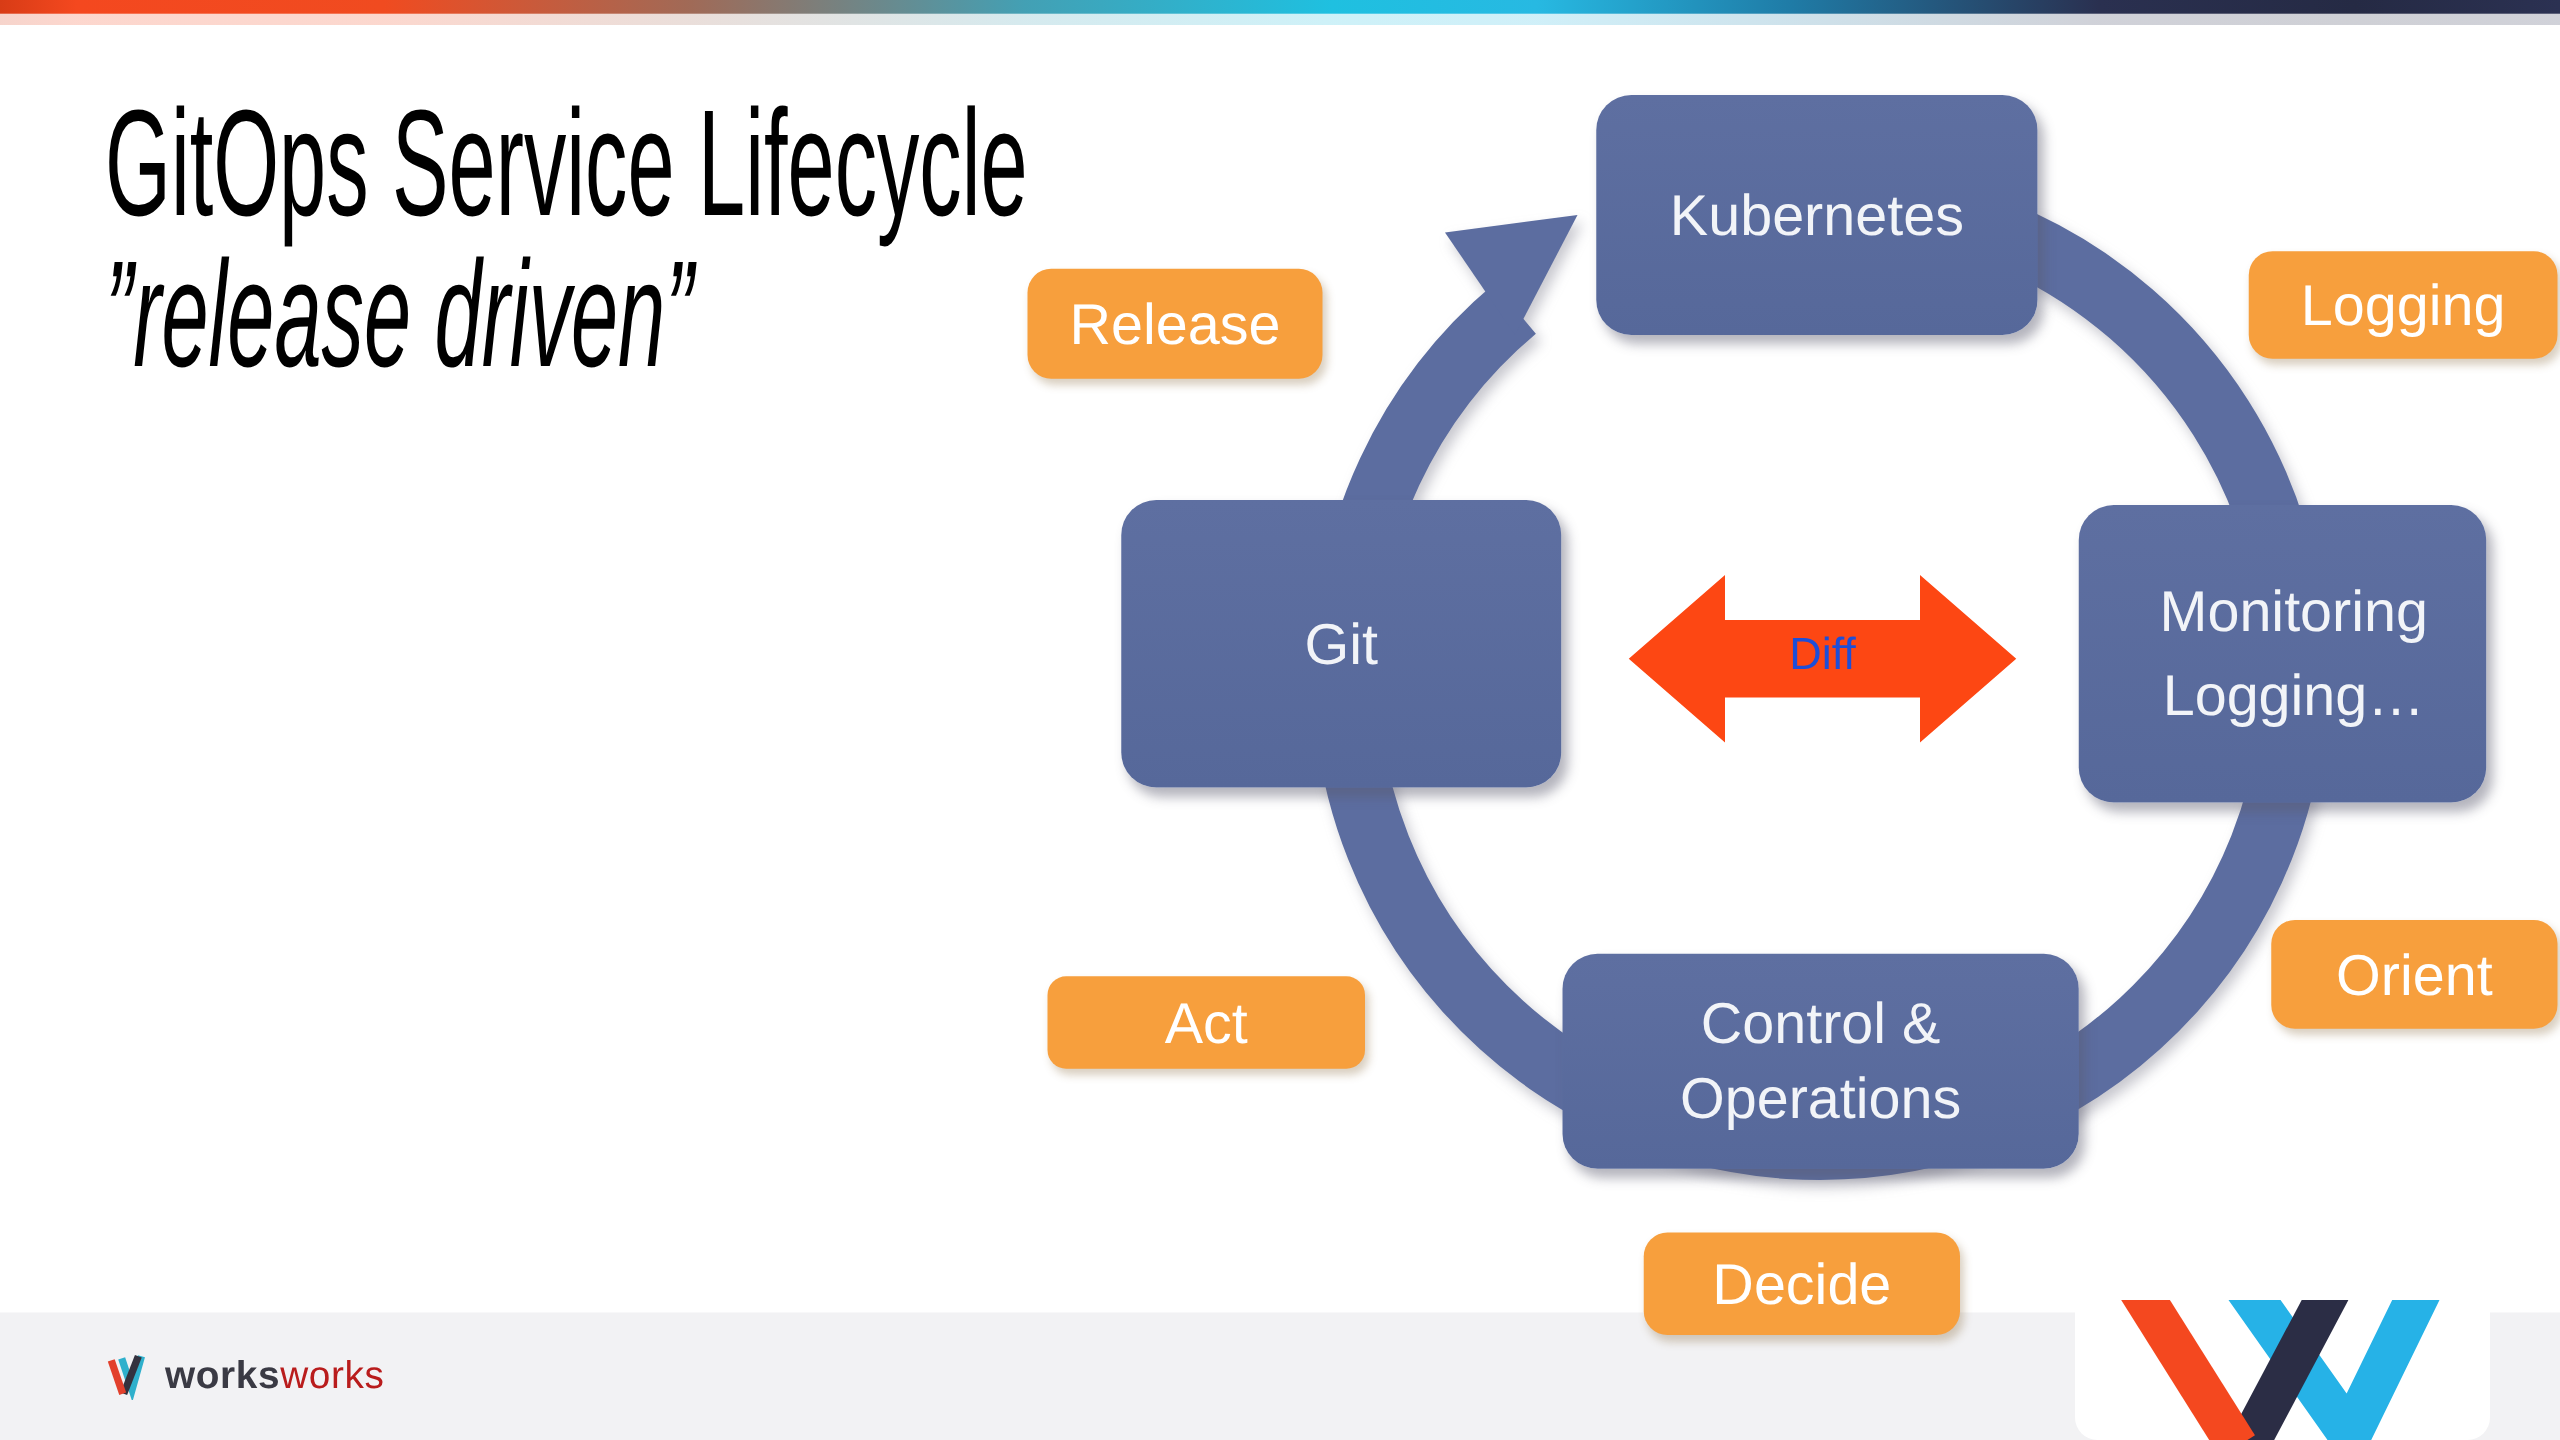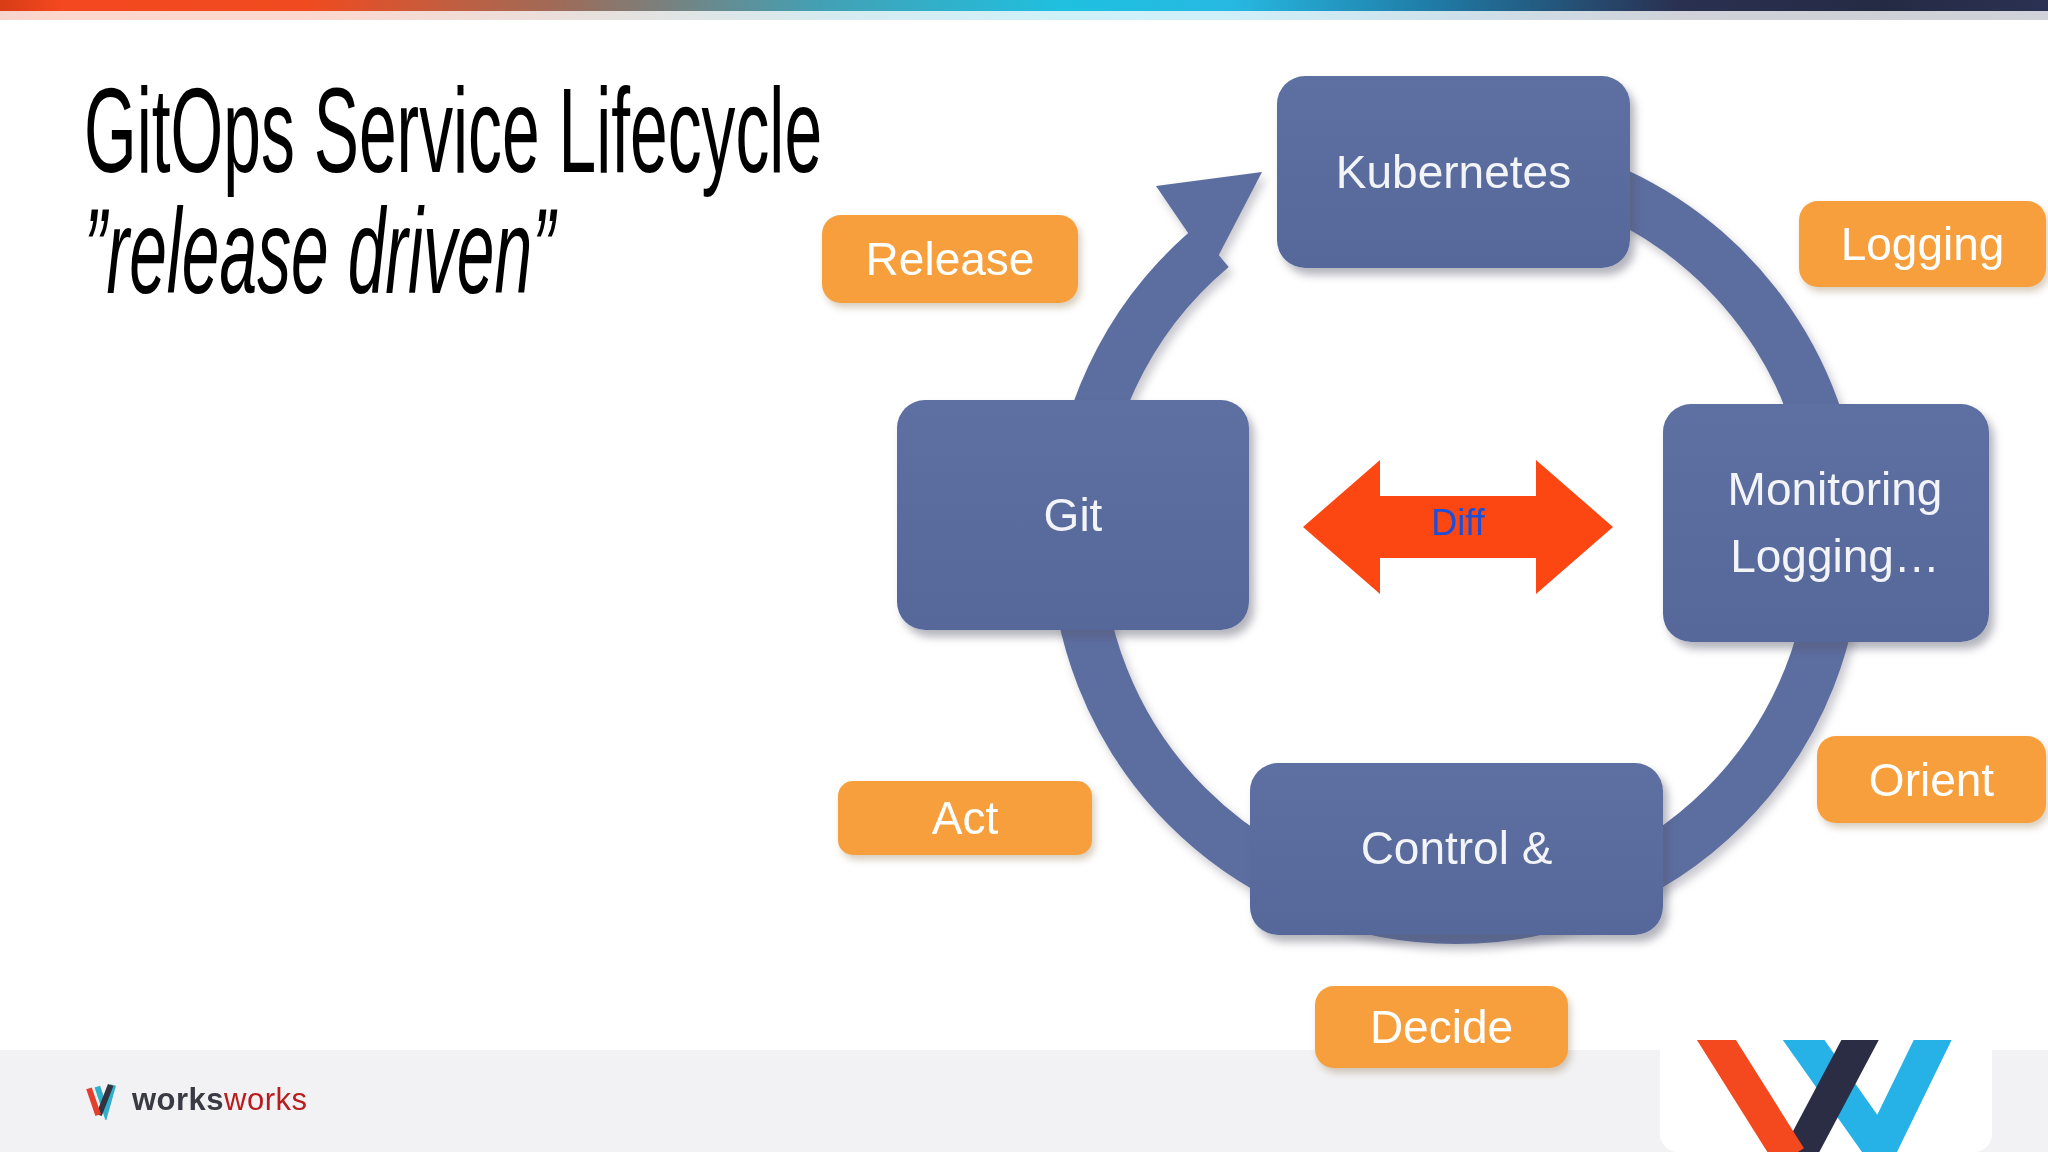--- a/index.html
+++ b/index.html
@@ -53,21 +53,21 @@
   .node-control .lines{line-height:1.3;}
   .tag{
     position:absolute;z-index:4;
     background:#f79f3d;
     border-radius:19px;
     color:#ffffff;
     display:flex;align-items:center;justify-content:center;
     font-size:46px;
     box-shadow:3px 5px 7px rgba(130,95,45,.30);
   }
-  .tag-release{left:822px;top:215px;width:256px;height:88px;}
+  .tag-release{left:822px;top:215px;width:236px;height:88px;}
   .tag-observe{left:1799px;top:201px;width:247px;height:86px;}
   .tag-orient{left:1817px;top:736px;width:229px;height:87px;}
   .tag-act{left:838px;top:781px;width:254px;height:74px;border-radius:15px;}
   .tag-decide{left:1315px;top:973px;width:253px;height:82px;z-index:6;margin-top:13px;}
   
   .diff-svg{position:absolute;left:1290px;top:450px;z-index:3;}
   .diff-label{
     position:absolute;left:1383px;top:488px;width:150px;height:70px;z-index:4;
     display:flex;align-items:center;justify-content:center;
     color:#1d4ed8;font-size:36px;
@@ -119,20 +119,21 @@
 <div class="node node-monitoring">
   <div class="lines">
     <div>Monitoring</div>
     <div>Logging…</div>
   </div>
 </div>
 
 <div class="node node-control">
   <div class="lines">
     <div>Control &amp;</div>
+    <div>Operations</div>
   </div>
 </div>
 
 <div class="tag tag-release">
   <span>Release</span>
 </div>
 <div class="tag tag-observe">
   <span>Logging</span>
 </div>
 <div class="tag tag-orient">

